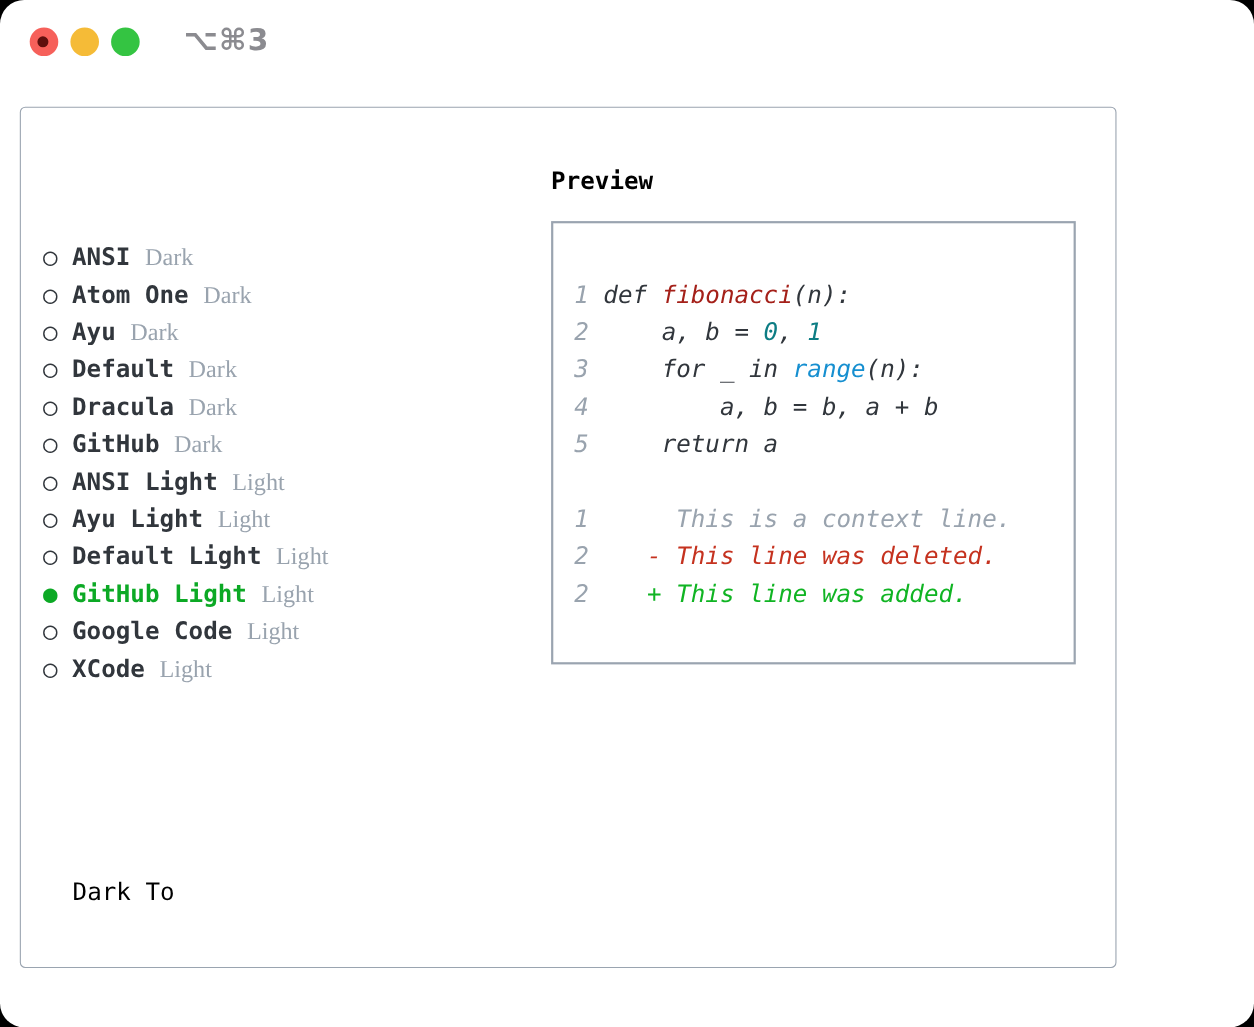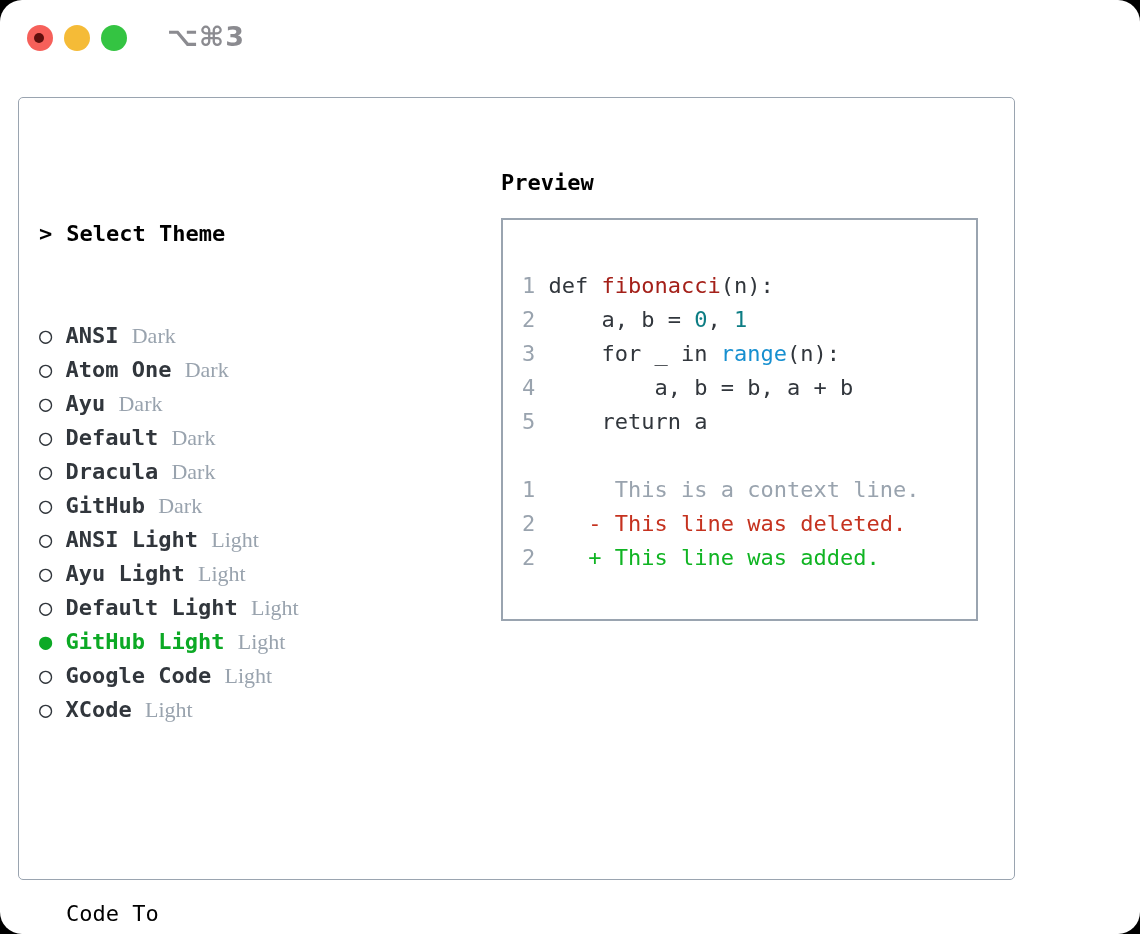--- a/index.html
+++ b/index.html
@@ -29,25 +29,25 @@
   .spacer { height:34px; }
   .header { font-weight:bold; color:#000; }
   .hmarker { margin-right:14px; }
   .applyhdr { color:#000; padding-left:27px; }
   .mk { color:var(--text-dark); }
   .nm { color:var(--text-dark);font-weight:bold; }
   .variant { color:var(--muted-gray);font-family:Liberation Serif, serif; }
   .theme.selected .mk, .theme.selected .nm,
   .apply.selected .mk, .apply.selected .nm { color:var(--accent-green); }
   
-  .right-col { position:absolute; left:482px; top:17px; }
+  .right-col { position:absolute; left:482px; top:0; }
   .preview-title { margin-top:51px; font-weight:bold; color:#000; height:34px; }
   .preview-box { margin-top:18px; width:477px; height:403px; box-sizing:border-box;
     border:2px solid var(--panel-border); padding:49px 0 0 19px; overflow:hidden; }
-  #code-block { white-space:pre; }
+  #code-block { white-space:pre;font-style:italic; }
   .lnum { color:var(--muted-gray); }
   .tok-plain { color:var(--text-dark); }
   .tok-function { color:var(--code-function-red); }
   .tok-number { color:var(--code-number-teal); }
   .tok-builtin { color:var(--code-builtin-blue); }
   .diff-context { color:var(--muted-gray); }
   .diff-deleted { color:var(--diff-red); }
   .diff-added { color:var(--diff-green); }
 </style>
 </head>
@@ -62,24 +62,23 @@
         </span>
       <span class="light yellow"></span>
       <span class="light green"></span>
     </div>
     <span class="shortcut">⌥⌘3</span>
   </div>
 
   <div class="panel">
 
     <div class="left-col">
-      <div class="row header"><span class="hmarker">&gt;</span><span>Select Theme</span></div>
       <div id="theme-list"><div class="row theme"><span class="mk">○ </span><span class="nm">ANSI </span><span class="variant">Dark</span></div><div class="row theme"><span class="mk">○ </span><span class="nm">Atom One </span><span class="variant">Dark</span></div><div class="row theme"><span class="mk">○ </span><span class="nm">Ayu </span><span class="variant">Dark</span></div><div class="row theme"><span class="mk">○ </span><span class="nm">Default </span><span class="variant">Dark</span></div><div class="row theme"><span class="mk">○ </span><span class="nm">Dracula </span><span class="variant">Dark</span></div><div class="row theme"><span class="mk">○ </span><span class="nm">GitHub </span><span class="variant">Dark</span></div><div class="row theme"><span class="mk">○ </span><span class="nm">ANSI Light </span><span class="variant">Light</span></div><div class="row theme"><span class="mk">○ </span><span class="nm">Ayu Light </span><span class="variant">Light</span></div><div class="row theme"><span class="mk">○ </span><span class="nm">Default Light </span><span class="variant">Light</span></div><div class="row theme selected"><span class="mk">● </span><span class="nm">GitHub Light </span><span class="variant">Light</span></div><div class="row theme"><span class="mk">○ </span><span class="nm">Google Code </span><span class="variant">Light</span></div><div class="row theme"><span class="mk">○ </span><span class="nm">XCode </span><span class="variant">Light</span></div></div>
       <div class="spacer"></div>
-      <div class="row applyhdr">Code To</div>
+      <div class="row applyhdr">Dark To</div>
       
       
       
     </div>
 
     <div class="right-col">
       <div class="preview-title">Preview</div>
       <div class="preview-box">
         <div id="code-block"><div class="row code"><span class="lnum">1 </span><span class="tok-plain">def </span><span class="tok-function">fibonacci</span><span class="tok-plain">(n):</span></div><div class="row code"><span class="lnum">2 </span><span class="tok-plain">    a, b = </span><span class="tok-number">0</span><span class="tok-plain">, </span><span class="tok-number">1</span></div><div class="row code"><span class="lnum">3 </span><span class="tok-plain">    for _ in </span><span class="tok-builtin">range</span><span class="tok-plain">(n):</span></div><div class="row code"><span class="lnum">4 </span><span class="tok-plain">        a, b = b, a + b</span></div><div class="row code"><span class="lnum">5 </span><span class="tok-plain">    return a</span></div><div class="row blank"></div><div class="row diff"><span class="lnum">1    </span><span class="diff-context">  </span><span class="diff-context">This is a context line.</span></div><div class="row diff"><span class="lnum">2    </span><span class="diff-deleted">- </span><span class="diff-deleted">This line was deleted.</span></div><div class="row diff"><span class="lnum">2    </span><span class="diff-added">+ </span><span class="diff-added">This line was added.</span></div></div>
       </div>

